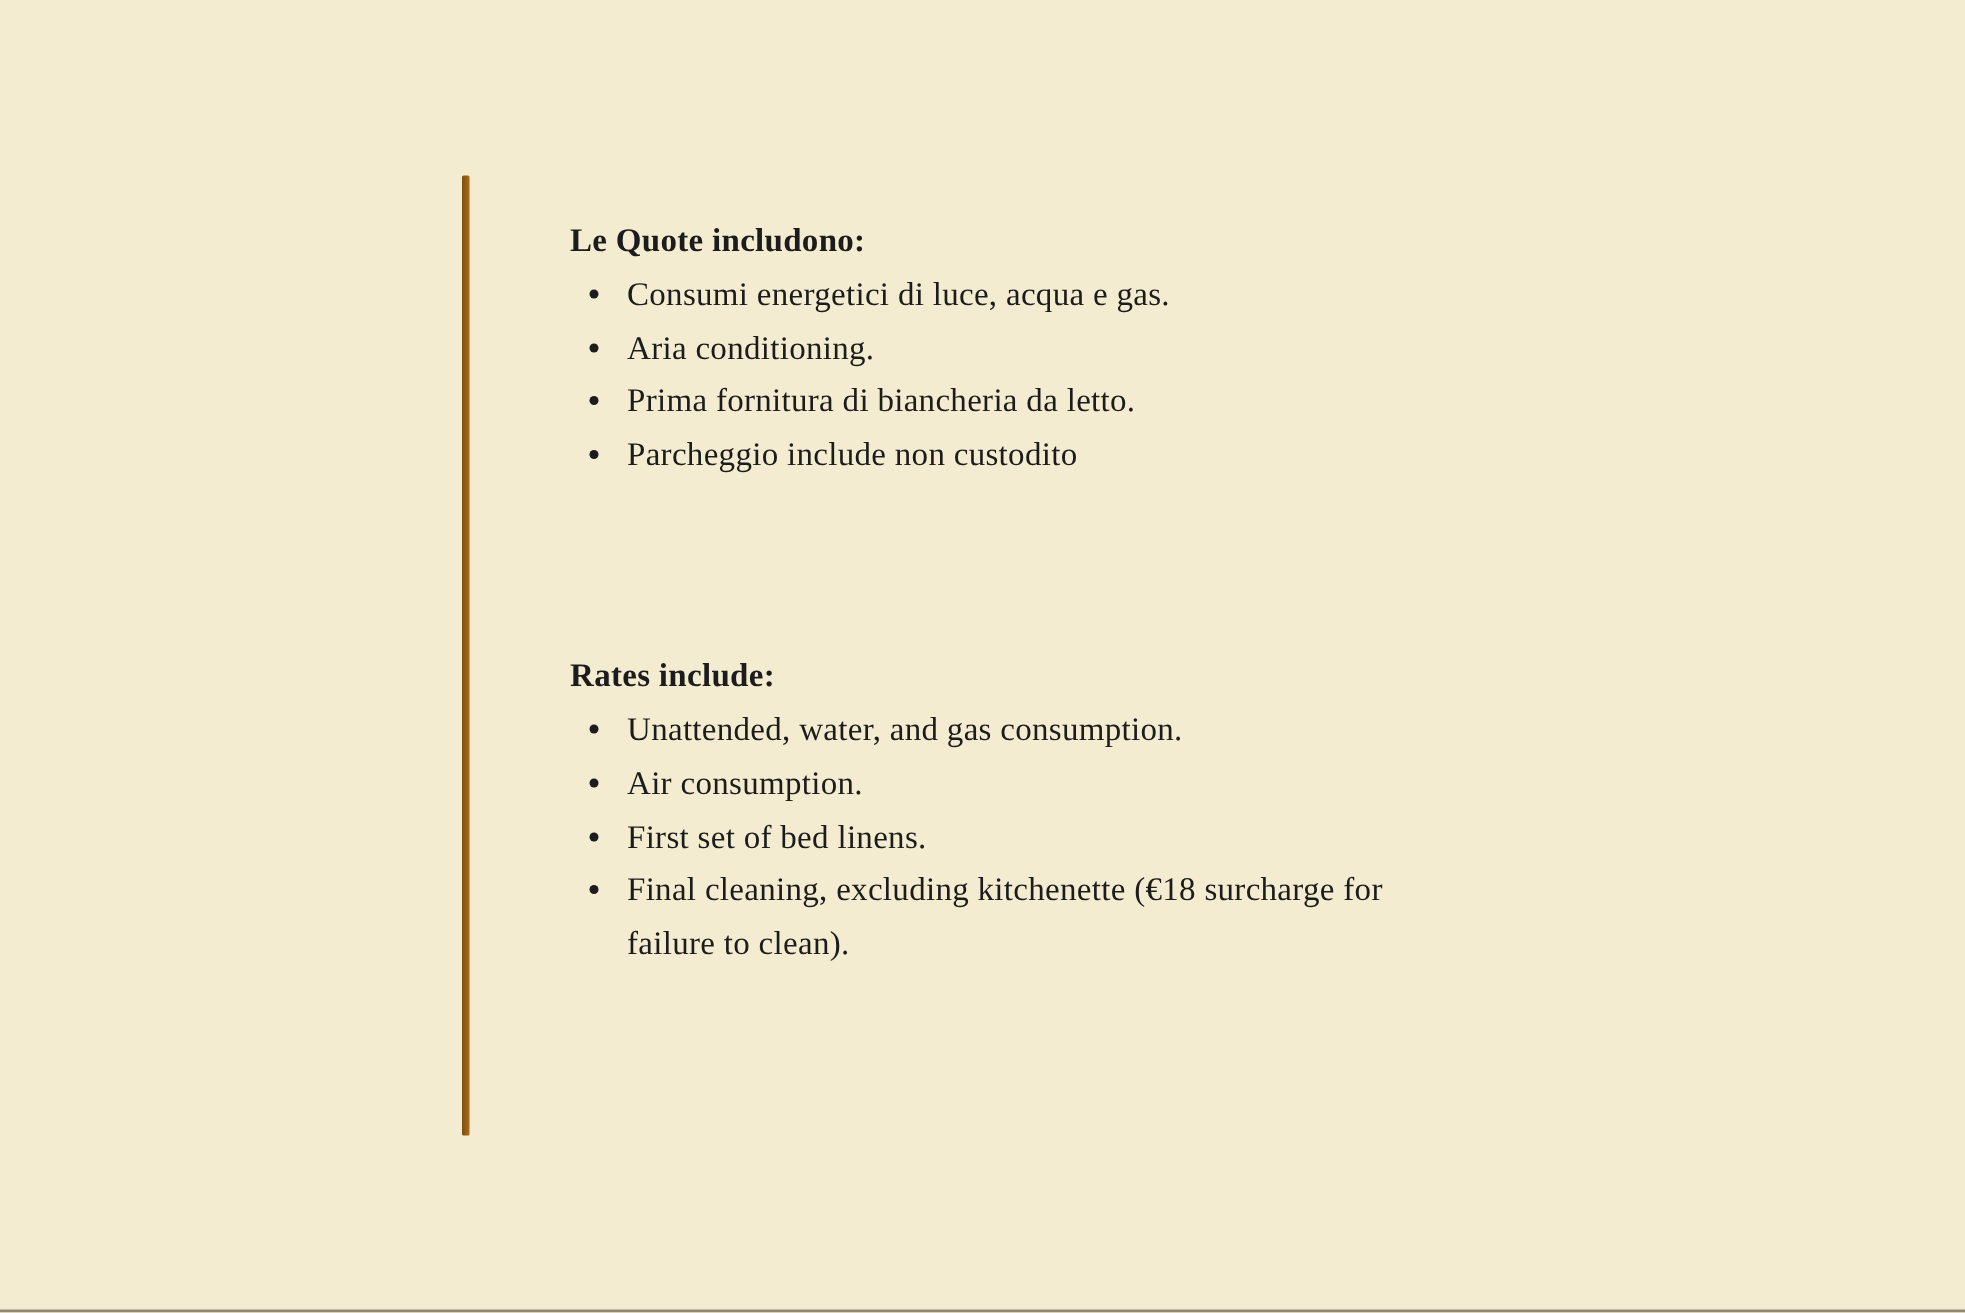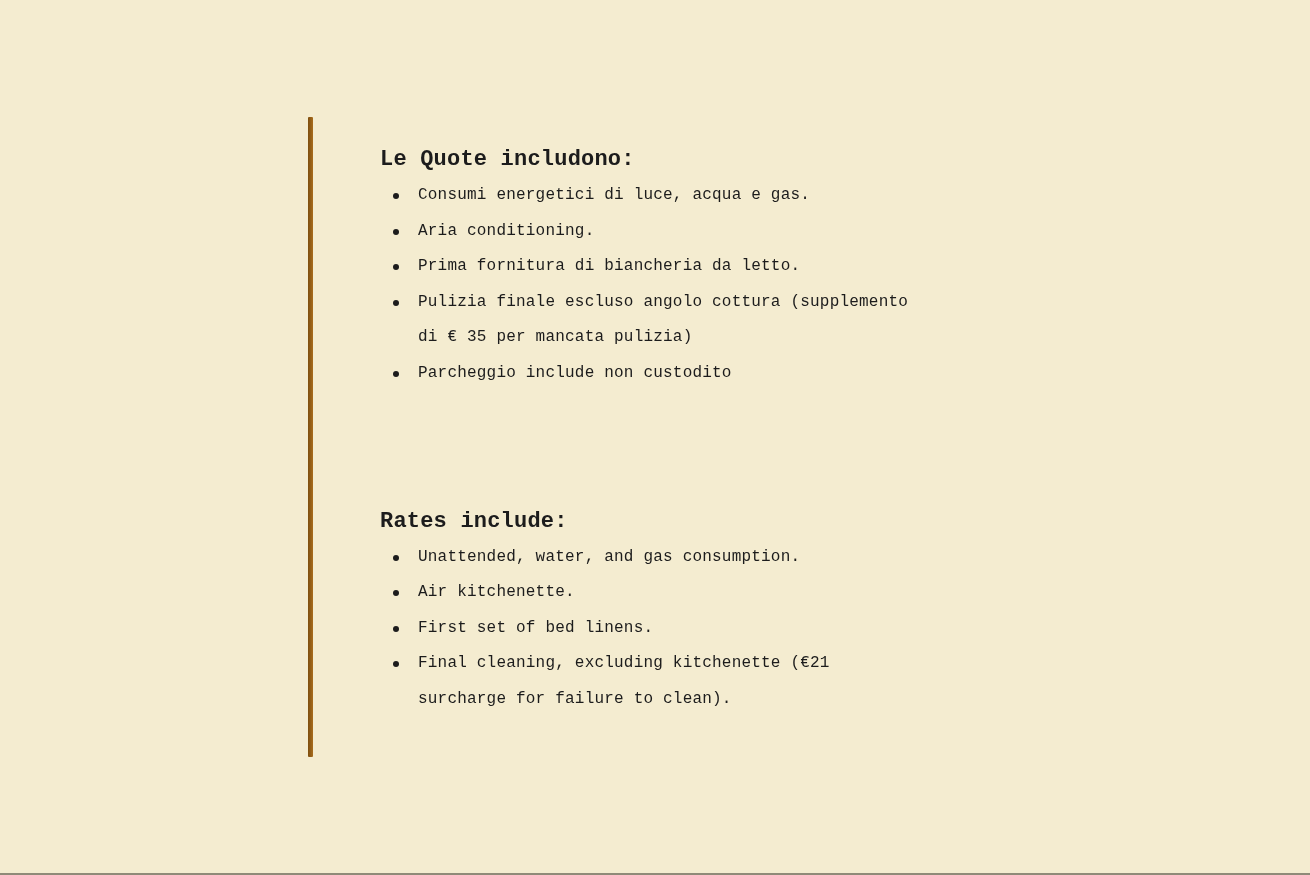--- a/index.html
+++ b/index.html
@@ -1,15 +1,15 @@
 <!DOCTYPE html>
 <html><head>
 <meta charset="utf-8">
 <style>
-  * { margin: 0; padding: 0; box-sizing: border-box; font-family: Liberation Mono, monospace; }
+  * { margin: 0; padding: 0; box-sizing: border-box; }
 
   html, body {
     width: 1310px;
     height: 875px;
     overflow: hidden;
   }
 
   body {
     position: relative;
     background: #f4ecd0;
@@ -42,21 +42,21 @@
     color: #1c1c1c;
   }
 
   .bullet-list {
     list-style: none;
   }
 
   .bullet-list li {
     position: relative;
     padding-left: 38px;
-    font-size: 16px;
+    font-size: 22px;
     line-height: 35.6px;
     letter-spacing: 0.2px;
     max-width: 545px;
     color: #1c1c1c;
   }
 
   .bullet-list li::before {
     content: "";
     position: absolute;
     left: 13px;
@@ -86,30 +86,29 @@
 <div class="accent-rule"></div>
 
 <div class="content">
 
   <div class="section">
     <h2 class="section-title">Le Quote includono:</h2>
     <ul class="bullet-list">
       <li>Consumi energetici di luce, acqua e gas.</li>
       <li>Aria conditioning.</li>
       <li>Prima fornitura di biancheria da letto.</li>
-      <li>Pulizia finale escluso angolo cottura (supplemento di € 35 per mancata pulizia)</li>
       <li>Parcheggio include non custodito</li>
     </ul>
   </div>
 
   <div class="section">
     <h2 class="section-title">Rates include:</h2>
     <ul class="bullet-list">
       <li>Unattended, water, and gas consumption.</li>
-      <li>Air kitchenette.</li>
+      <li>Air consumption.</li>
       <li>First set of bed linens.</li>
-      <li>Final cleaning, excluding kitchenette (€21 surcharge for failure to clean).</li>
+      <li>Final cleaning, excluding kitchenette (€18 surcharge for failure to clean).</li>
     </ul>
   </div>
 
 </div>
 
 <div class="bottom-edge-line"></div>
 
 </body></html>

